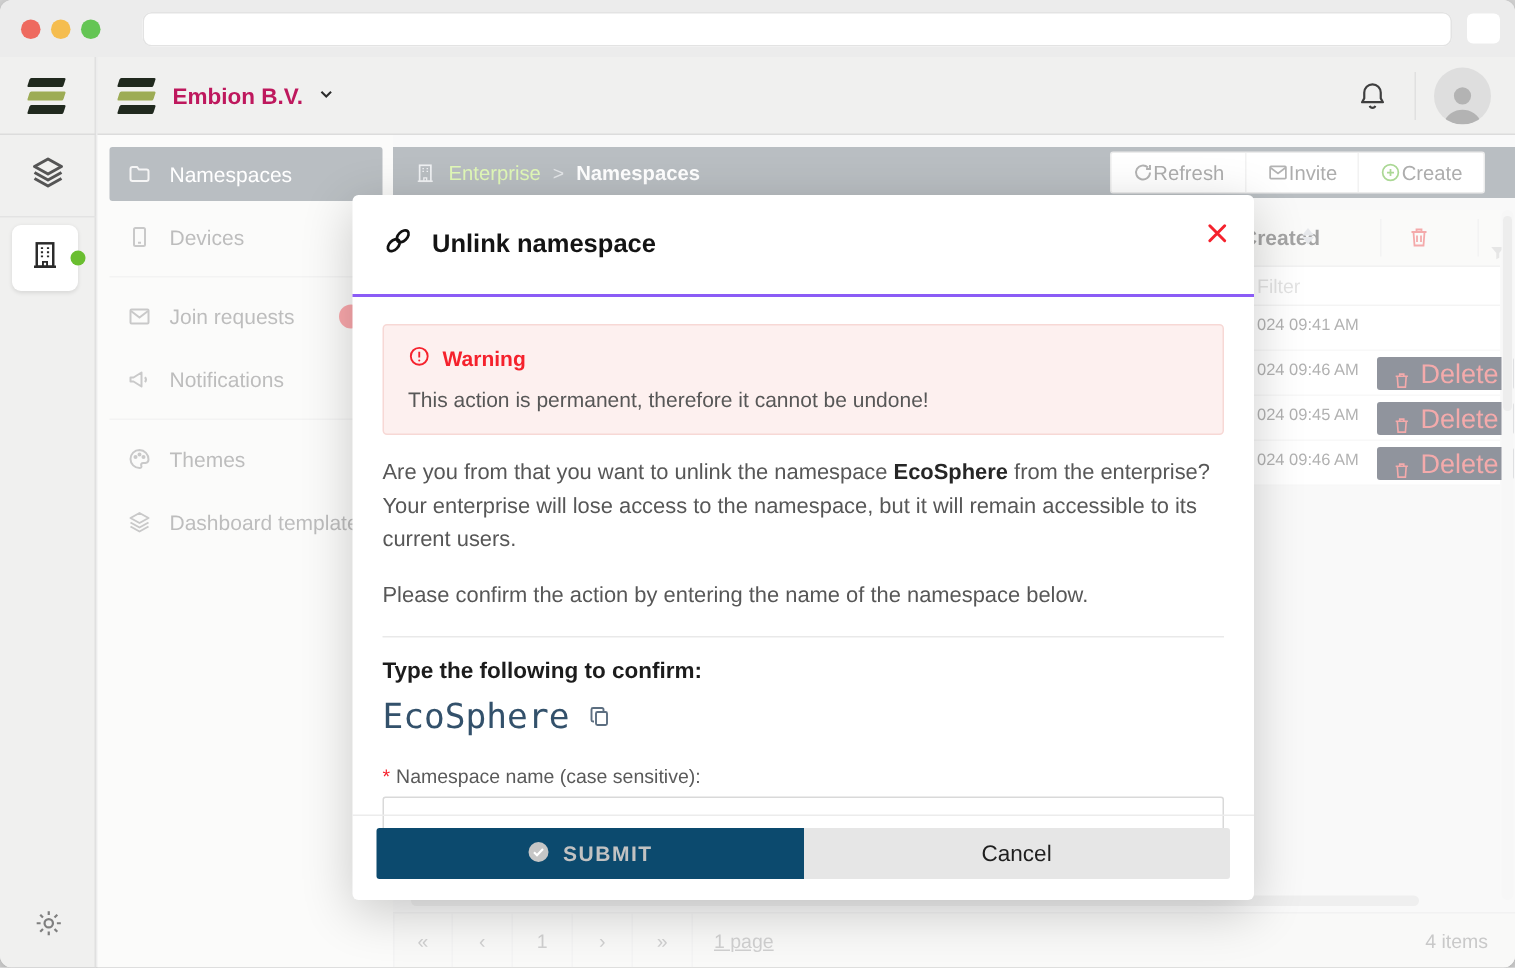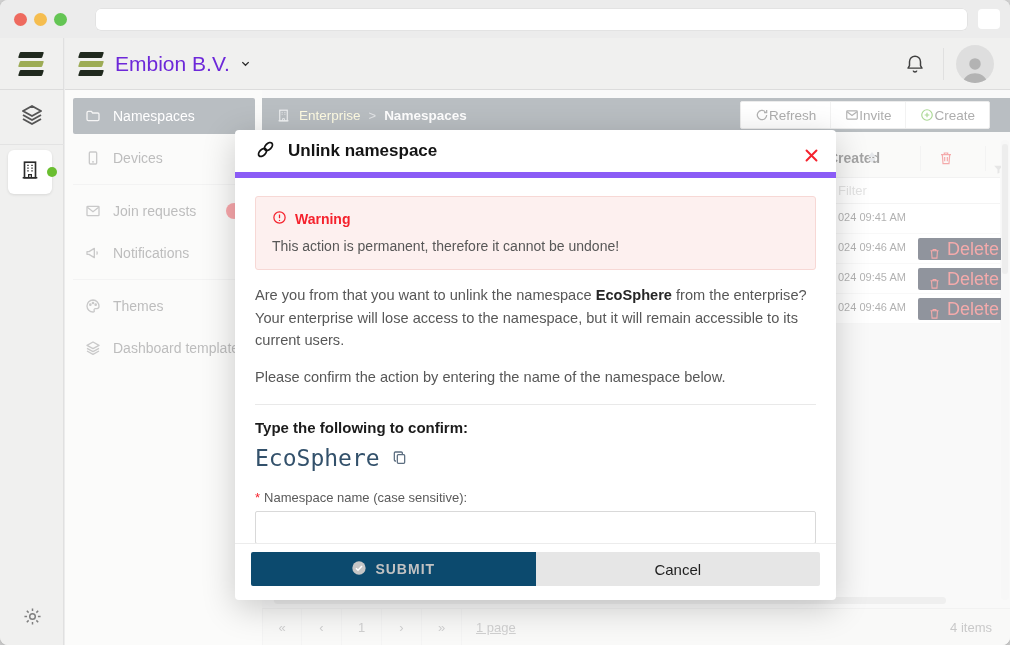--- a/index.html
+++ b/index.html
@@ -26,21 +26,21 @@
   .rail-gear { position:absolute; left:0; bottom:14px; width:64px; text-align:center; color:#7f7f7f; }
 
   .logo { position:relative; width:26px; height:26px; }
   .logo i { position:absolute; left:0; width:24px; height:6px; transform:skewX(-18deg); border-radius:1px; }
   .logo i:nth-child(1){ top:1px;  background:#20291e; }
   .logo i:nth-child(2){ top:10px; background:#9dac55; }
   .logo i:nth-child(3){ top:19px; background:#20291e; }
 
   .app-header { position:absolute; left:65px; top:38px; width:945px; height:52px; background:#f0f0ef; border-bottom:1px solid #dcdcdc; }
   .org { position:absolute; left:14px; top:13px; display:flex; align-items:center; gap:10px; cursor:pointer; }
-  .org-name { font-size:21px; font-weight:normal; color:#6d28d9; }
+  .org-name { font-size:15px; font-weight:bold; color:#be185d; }
   .hdr-bell { position:absolute; right:84px; top:15px; color:#3f3f3f; }
   .hdr-sep { position:absolute; right:66px; top:10px; width:1px; height:32px; background:#e0e0e0; }
   .avatar { position:absolute; right:16px; top:7px; width:38px; height:38px; border-radius:50%; background:#dedede; overflow:hidden;
             display:flex; align-items:flex-end; justify-content:center; }
 
   
   .workspace { position:absolute; left:65px; top:90px; width:945px; height:555px; background:#f2f2f1; }
   .dim { position:absolute; inset:0; background:rgba(255,255,255,.54); z-index:5; }
 
   .sidebar { position:absolute; left:0; top:0; width:197px; height:100%; background:#f6f6f5; }
@@ -50,21 +50,21 @@
   .side-item.active { background:#68717b; color:#fff; }
   .side-item.active .sicon { color:#e9e9e9; }
   .side-sep { position:absolute; left:8px; width:182px; height:1px; background:#e4e4e4; }
   .req-badge { position:absolute; left:153px; top:10px; width:16px; height:16px; border-radius:50%; background:#f5434a;
                color:#fff; font-size:10px; line-height:16px; text-align:center; font-weight:bold; }
 
   .content { position:absolute; left:197px; top:0; right:0; bottom:0; }
   .crumb-bar { position:absolute; left:0; top:8px; right:0; height:34px; background:#68717b; display:flex; align-items:center;
                padding-left:14px; gap:8px; }
   .crumb-bar .bicon { color:#dfe3e6; display:flex; }
-  .crumb-root { color:#fef9c3; font-size:13.5px; }
+  .crumb-root { color:#bef264; font-size:13.5px; }
   .crumb-sep { color:#c3c9cd; font-size:13px; }
   .crumb-cur { color:#fff; font-size:13.5px; font-weight:bold; }
   .toolbar { position:absolute; right:20px; top:11px; height:28px; display:flex; background:#fff; border:1px solid #d6d6d6; border-radius:2px; z-index:1;}
   .tbtn { display:flex; align-items:center; gap:0; padding:0 14px; font-size:13.5px; color:#4c4c4c; border-right:1px solid #e2e2e2; cursor:pointer; }
   .tbtn:last-child { border-right:none; }
   .tbtn .ticon { display:flex; color:#5a5a5a; }
   .tbtn .ticon.green { color:#49aa19; }
 
   
   .thead { position:absolute; left:0; top:50px; right:10px; height:38px; background:#f3f3f2; border-bottom:1px solid #e2e2e2; }
@@ -89,21 +89,21 @@
   .pagebar { position:absolute; left:0; bottom:0; right:0; height:37px; background:#f1f1f0; border-top:1px solid #e2e2e2;
              display:flex; align-items:center; font-size:13px; color:#9a9a9a; }
   .pcell { width:40px; height:100%; display:flex; align-items:center; justify-content:center; border-right:1px solid #e6e6e6; cursor:pointer; }
   .pcell:first-child { border-left:1px solid #e6e6e6; }
   .ptext { margin-left:14px;text-decoration:underline; }
   .pitems { margin-left:auto; margin-right:18px; color:#8a8a8a; }
 
   
   .modal { position:absolute; left:235px; top:130px; width:601px; height:470px; background:#fff; border-radius:4px; z-index:10;
            box-shadow:0 8px 34px rgba(0,0,0,.20); }
-  .m-head { position:relative; height:48px; border-bottom:6px solid #8b5cf6; display:flex; align-items:center; gap:12px; padding:0 20px; }
+  .m-head { position:relative; height:68px; border-bottom:2px solid #8b5cf6; display:flex; align-items:center; gap:12px; padding:0 20px; }
   .m-title { font-size:17px; font-weight:bold; color:#141414; }
   .m-close { position:absolute; right:16px; top:17px; color:#f5222d; cursor:pointer; display:flex; }
   .m-body { padding:18px 20px 0; }
   .warnbox { background:#fdf0ef; border:1px solid #f7d8d5; border-radius:3px; padding:13px 16px 15px; }
   .warn-title { display:flex; align-items:center; gap:8px; color:#f5222d; font-size:14px; font-weight:bold; }
   .warn-text { margin-top:10px; font-size:14px; color:#575757; }
   .m-p { margin-top:14px; font-size:14.6px; line-height:1.55; color:#575757; }
   .m-p b { color:#262626; }
   .m-hr { margin-top:16px; border:none; border-top:1px solid #e9e9e9; }
   .confirm-h { margin-top:14px; font-size:15px; font-weight:bold; color:#1c1c1c; }

